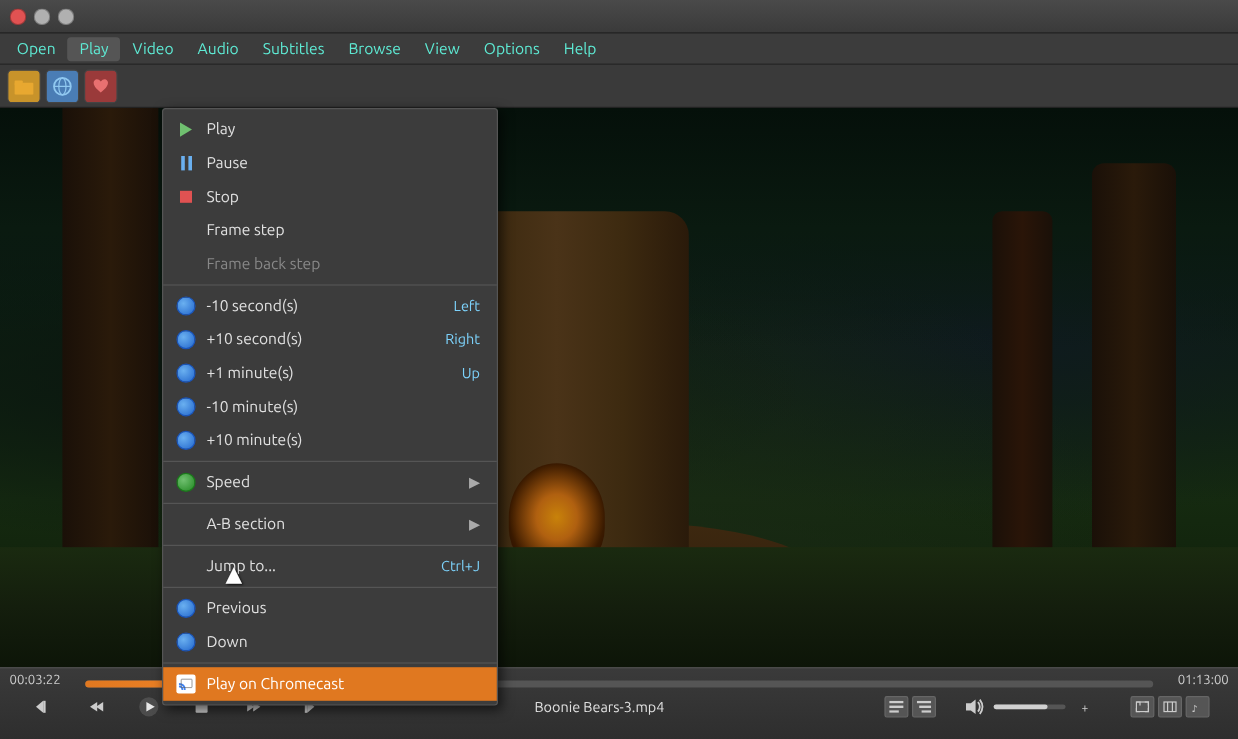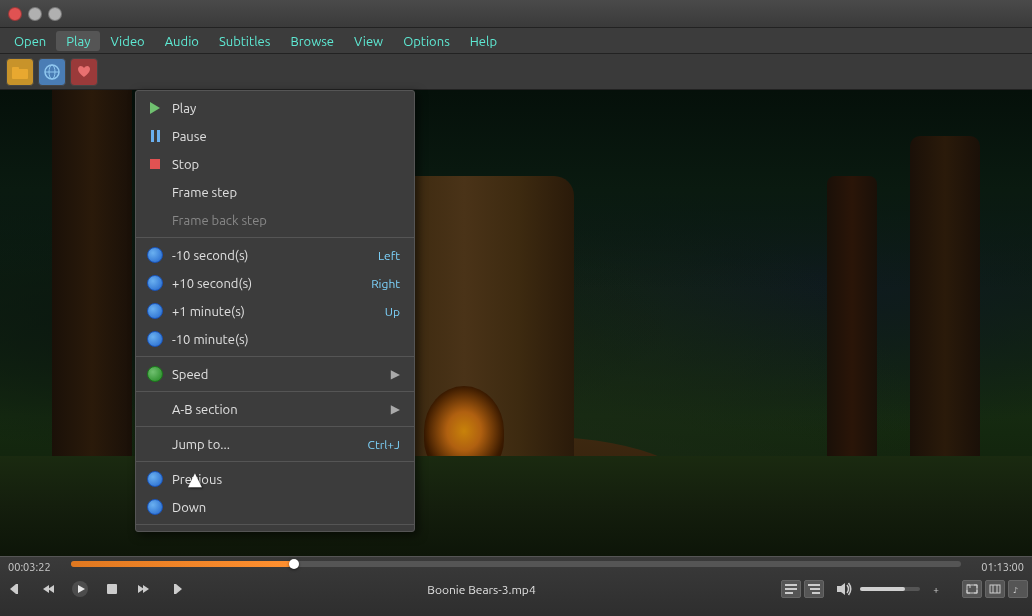--- a/index.html
+++ b/index.html
@@ -299,21 +299,21 @@
       left: 0;
       right: 0;
       height: 60px;
       background: linear-gradient(to bottom, #3a3a3a, #2e2e2e);
       border-top: 1px solid #555;
       display: flex;
       flex-direction: column;
     }
     .progress-row {
       display: flex;
-      align-items: flex-start;
+      align-items: flex-end;
       padding: 4px 8px 2px;
       gap: 8px;
     }
     .time-left {
       color: #ccc;
       font-size: 11px;
       min-width: 55px;
     }
     .time-right {
       color: #ccc;
@@ -342,22 +342,22 @@
       transform: translate(-50%, -50%);
       width: 10px;
       height: 10px;
       background: #fff;
       border-radius: 50%;
       box-shadow: 0 1px 3px rgba(0,0,0,0.5);
     }
     .controls-row {
       display: flex;
       align-items: center;
-      padding: 2px 4px;
-      gap: 8px;
+      padding: 2px 24px;
+      gap: 20px;
     }
     .ctrl-btn {
       width: 24px;
       height: 24px;
       display: flex;
       align-items: center;
       justify-content: center;
       cursor: pointer;
       color: #d0d0d0;
       border-radius: 3px;
@@ -546,20 +546,26 @@
       <span class="menu-shortcut">Up</span>
     </div>
 
     <div class="menu-entry">
       <div class="menu-icon">
         <div class="menu-icon-blue"></div>
       </div>
       <span class="menu-entry-text">-10 minute(s)</span>
     </div>
 
+    <div class="menu-entry">
+      <div class="menu-icon">
+        <div class="menu-icon-blue"></div>
+      </div>
+      <span class="menu-entry-text">+10 minute(s)</span>
+    </div>
 
     <div class="menu-separator"></div>
 
     <div class="menu-entry">
       <div class="menu-icon">
         <div class="menu-icon-green"></div>
       </div>
       <span class="menu-entry-text">Speed</span>
       <span class="menu-arrow">▶</span>
     </div>
@@ -591,20 +597,33 @@
 
     <div class="menu-entry">
       <div class="menu-icon">
         <div class="menu-icon-blue"></div>
       </div>
       <span class="menu-entry-text">Down</span>
     </div>
 
     <div class="menu-separator"></div>
 
+    <div class="menu-entry highlighted">
+      <div class="menu-icon">
+        <div class="menu-icon-chromecast">
+          <svg width="12" height="10" viewBox="0 0 12 10">
+            <rect x="0" y="0" width="12" height="10" rx="1" fill="#fff"></rect>
+            <path d="M0 7 Q3 7 3 10" stroke="#4285f4" stroke-width="1.5" fill="none"></path>
+            <path d="M0 5 Q5 5 5 10" stroke="#4285f4" stroke-width="1.5" fill="none"></path>
+            <rect x="2" y="1" width="9" height="7" rx="0.5" fill="none" stroke="#555" stroke-width="0.5"></rect>
+          </svg>
+        </div>
+      </div>
+      <span class="menu-entry-text">Play on Chromecast</span>
+    </div>
 
   </div>
 </div>
 
 <div class="cursor-arrow">▲</div>
 
 <div class="control-bar">
   <div class="progress-row">
     <span class="time-left">00:03:22</span>
     <div class="progress-bar-container">

